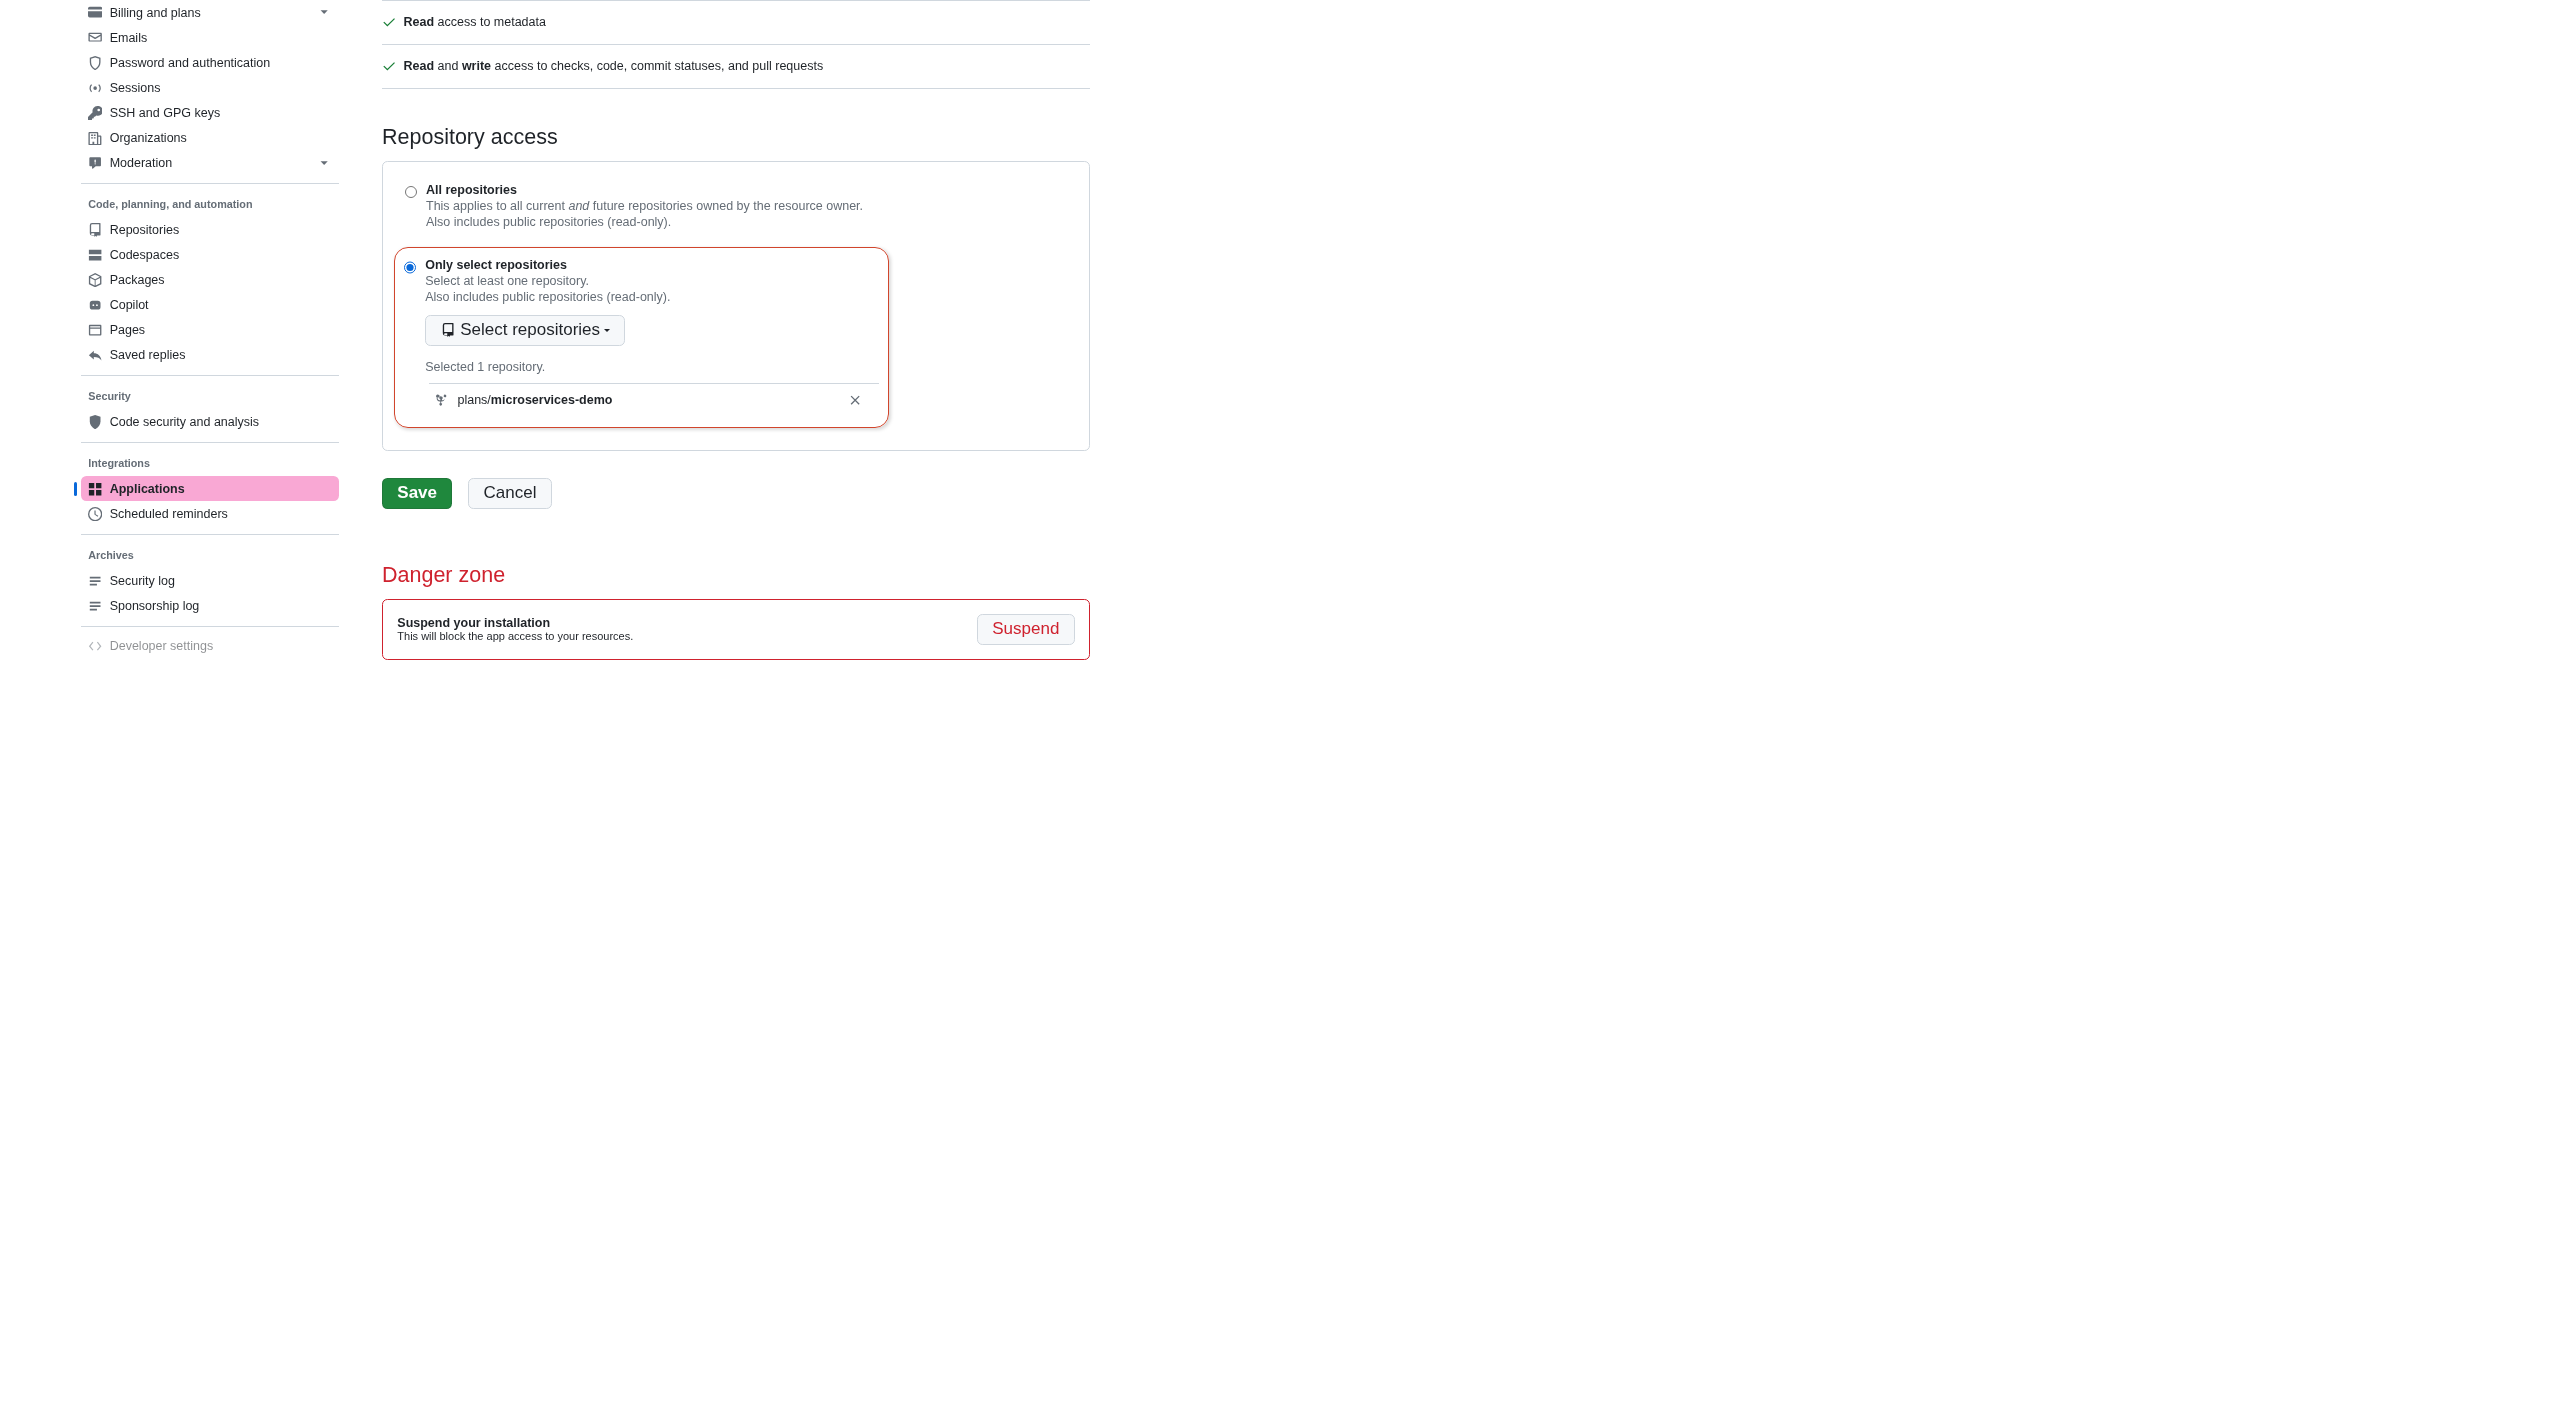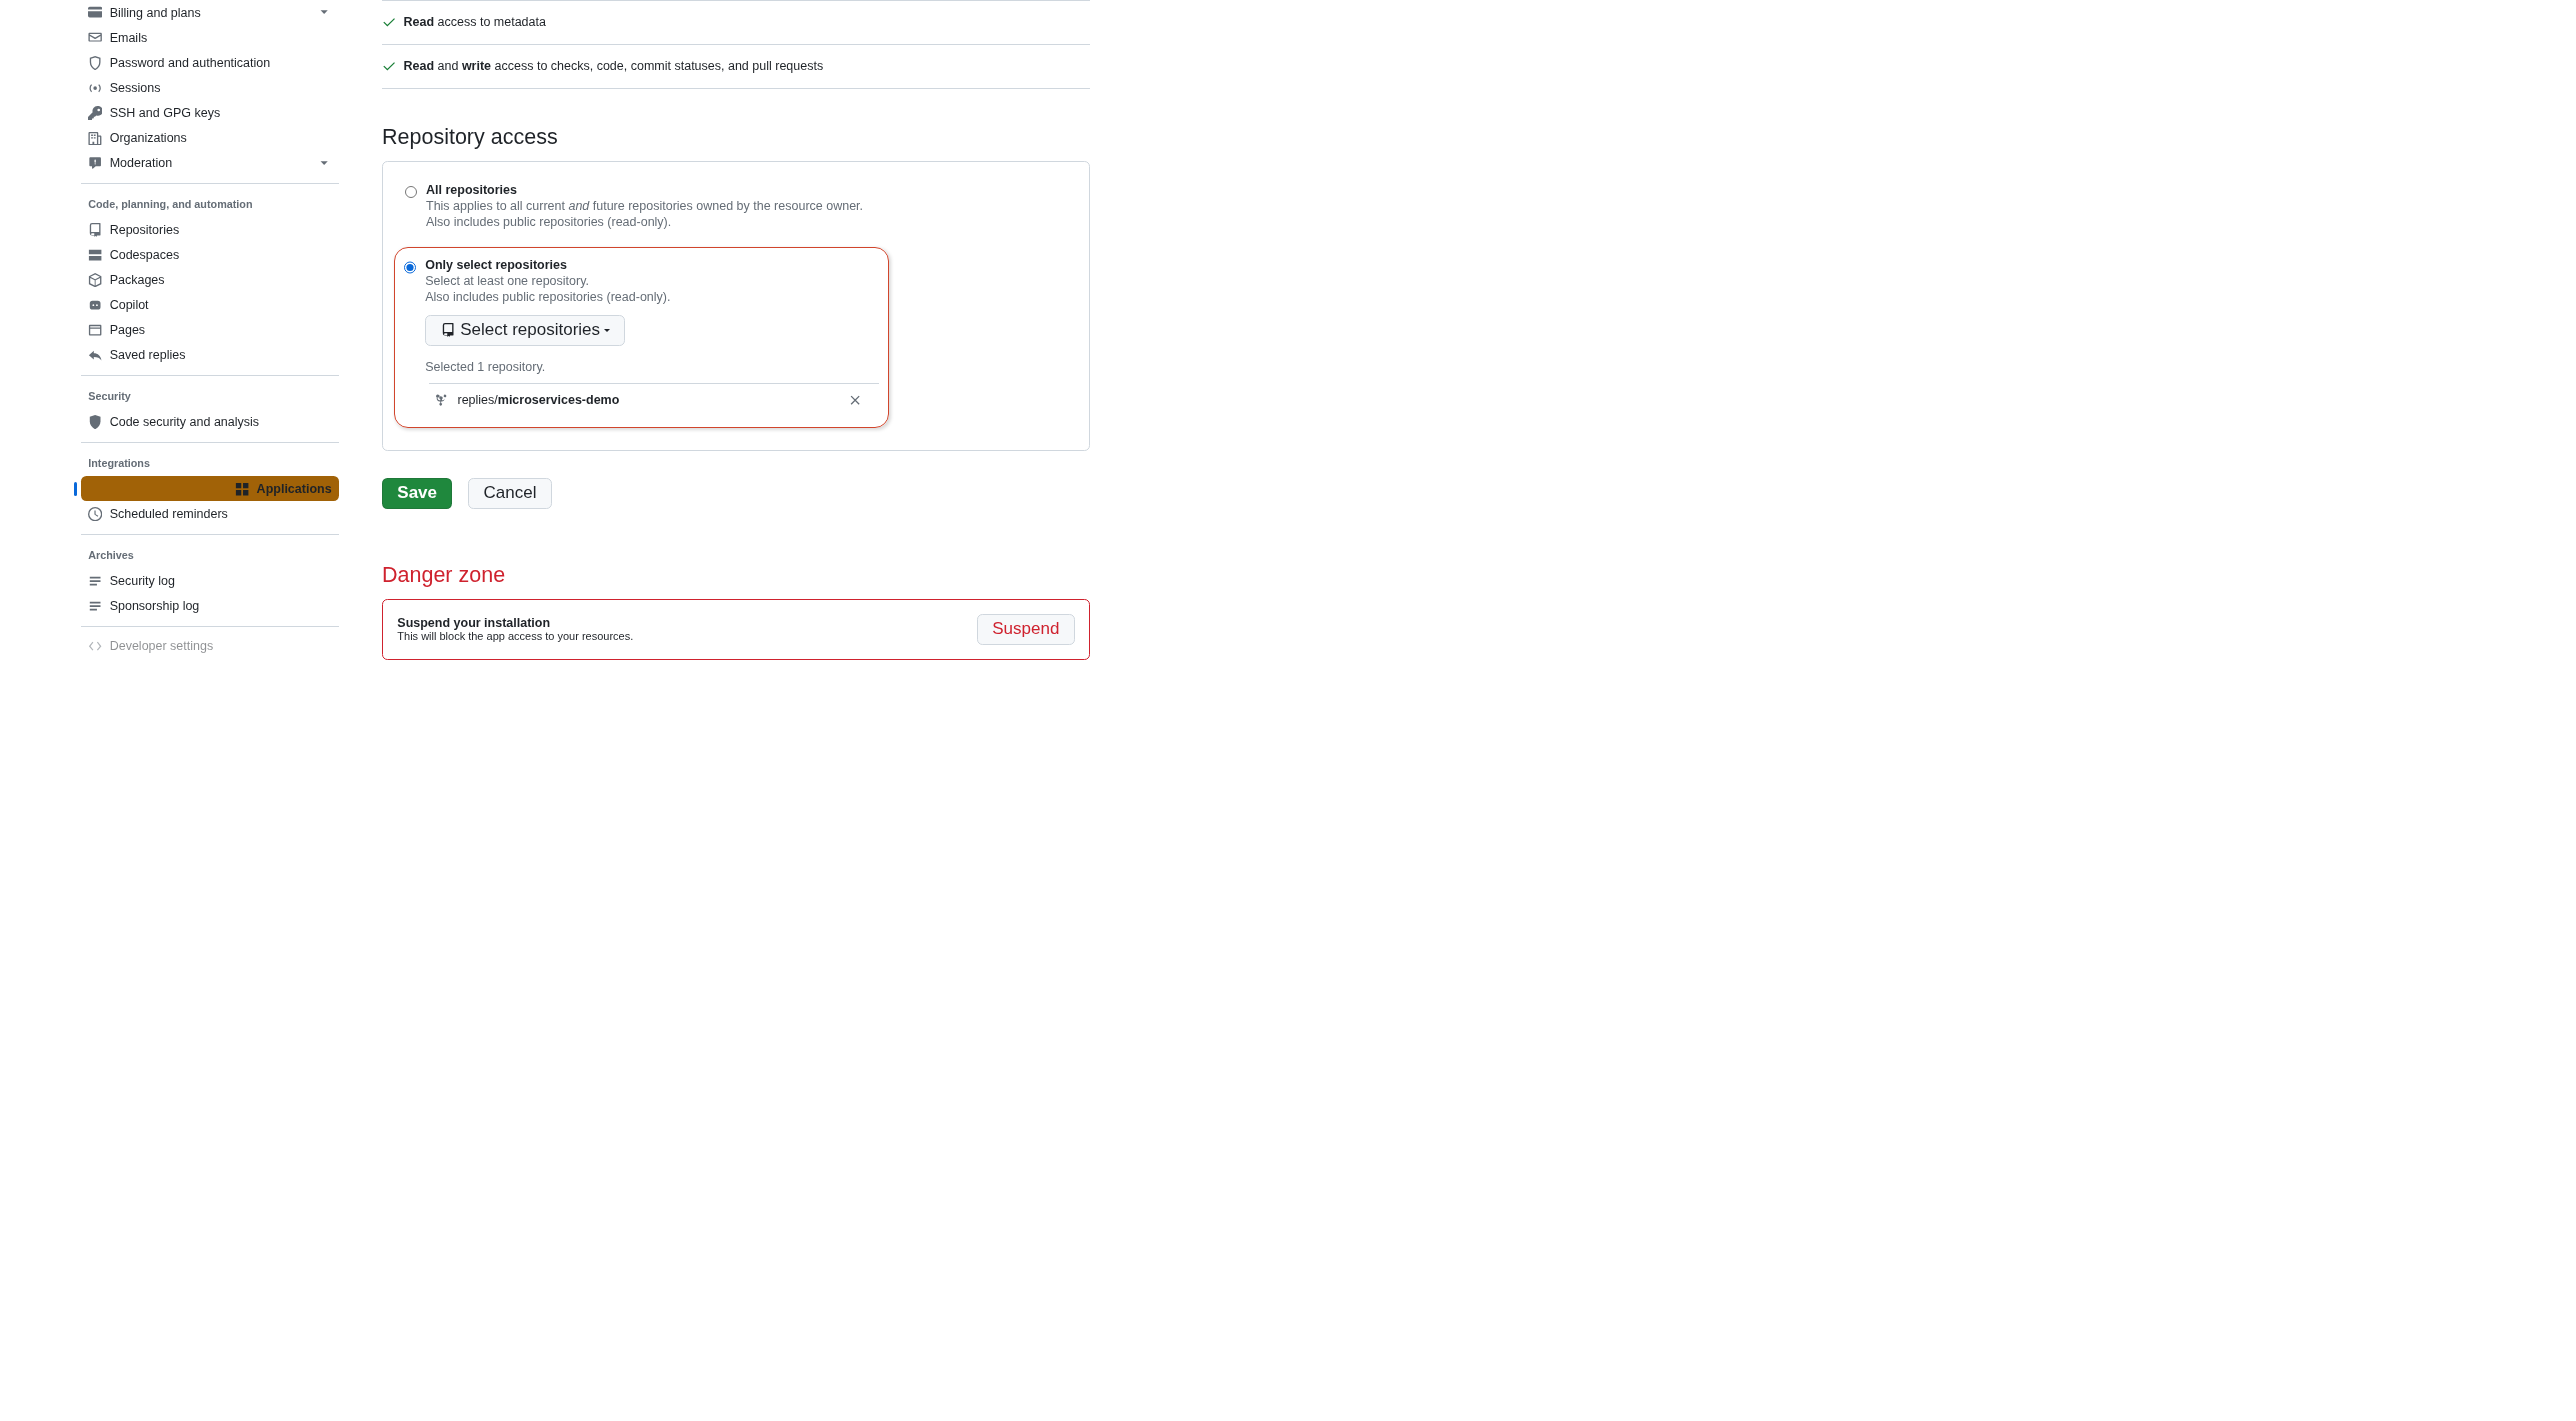--- a/index.html
+++ b/index.html
@@ -19,23 +19,22 @@
     .nav-item {
       display: flex;
       align-items: center;
       padding: 5.4px 7.2px;
       border-radius: 5.4px;
       cursor: pointer;
       color: #1f2328;
       position: relative;
     }
     .nav-item.active {
-      background: #a16207;
+      background: #f9a8d4;
       font-weight: 600;
-      justify-content: flex-end;
     }
     .nav-item.active::before {
       content: "";
       position: absolute;
       left: -7.2px;
       top: 5.4px;
       bottom: 5.4px;
       width: 3.6px;
       background: #0969da;
       border-radius: 1.8px;
@@ -325,21 +324,21 @@
                 <span class="tri-down"></span>
               </button>
             </div>
 
             <div class="selected-count">Selected 1 repository.</div>
 
             <div class="selected-repo">
               <svg class="fork-icon" viewBox="0 0 16 16">
                   <path d="M5 2a1.5 1.5 0 11-1 2.8V6a2 2 0 002 2h1V6.8A1.5 1.5 0 118 4a1.5 1.5 0 011 2.8V8h1a2 2 0 002-2V4.8A1.5 1.5 0 1113 2a1.5 1.5 0 01-1 2.8V6a3.5 3.5 0 01-3.5 3.5H8v1.7a1.5 1.5 0 11-1 0V9.5H6.5A3.5 3.5 0 013 6V4.8A1.5 1.5 0 115 2z"></path>
                 </svg>
-              <span><span class="repo-owner">replies/</span><span class="repo-name-strong">microservices-demo</span></span>
+              <span><span class="repo-owner">plans/</span><span class="repo-name-strong">microservices-demo</span></span>
               <svg class="x-icon" viewBox="0 0 16 16">
                   <path d="M3.5 3.5l9 9m0-9l-9 9" stroke="#656d76" stroke-width="1.5" fill="none"></path>
                 </svg>
             </div>
           </div>
         </div>
       </div>
 
     </div>
 

